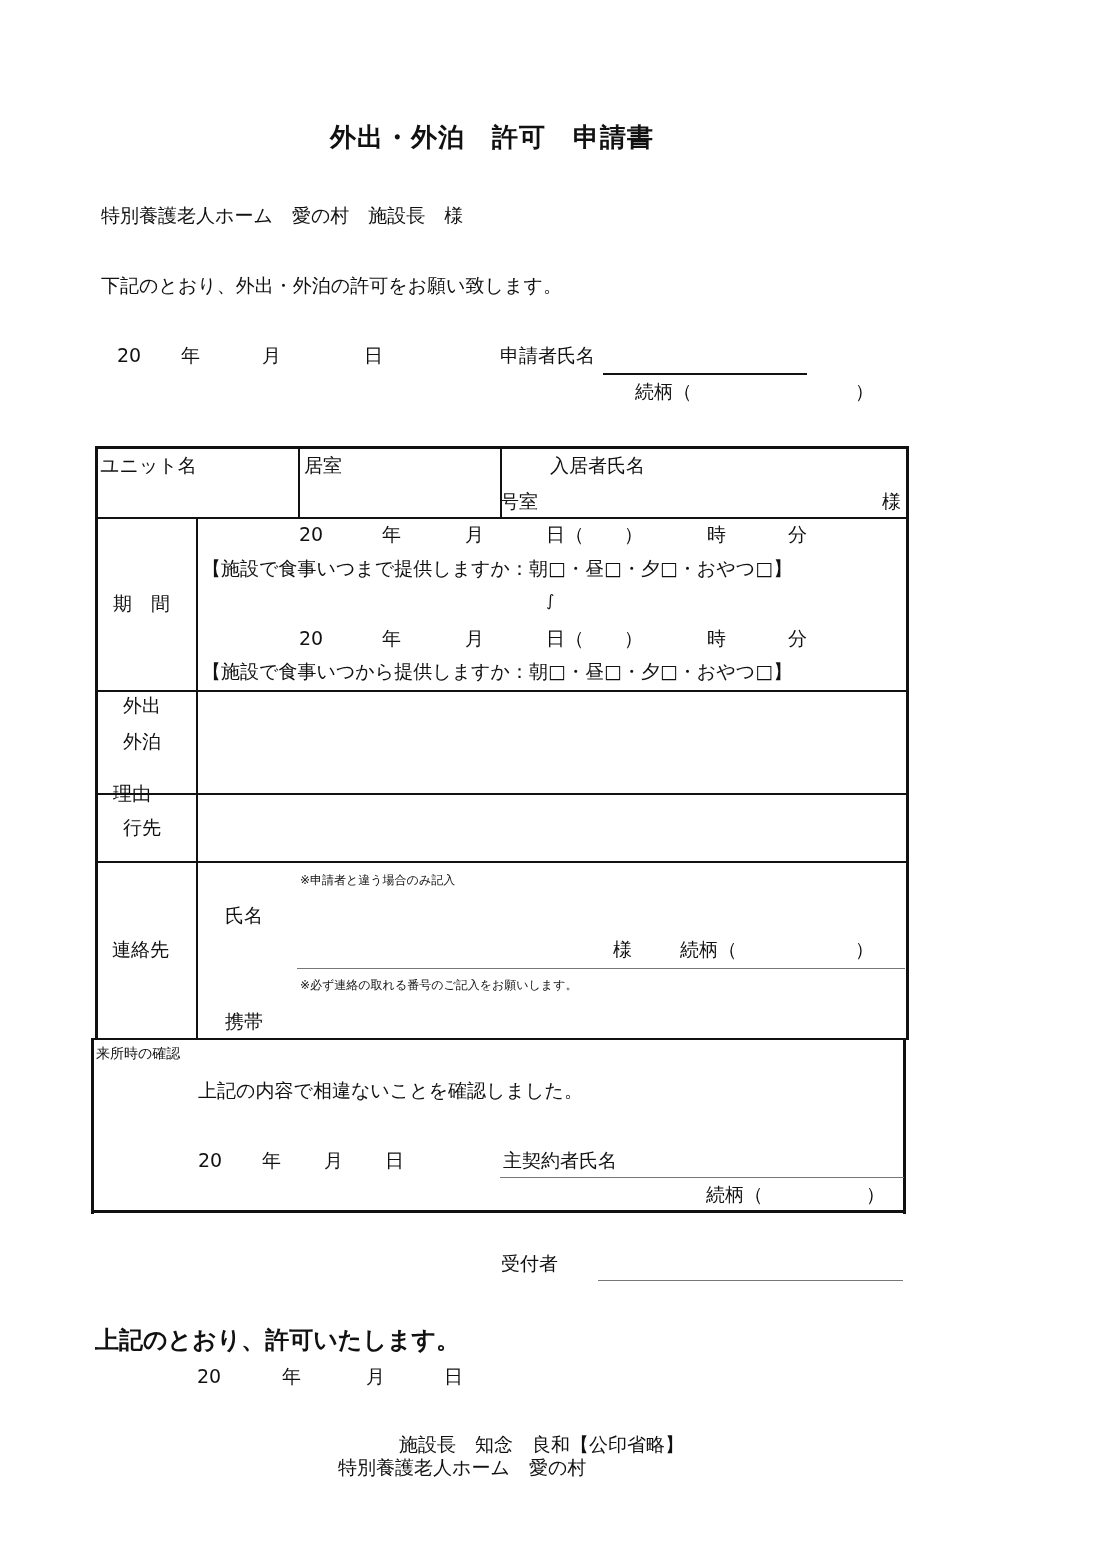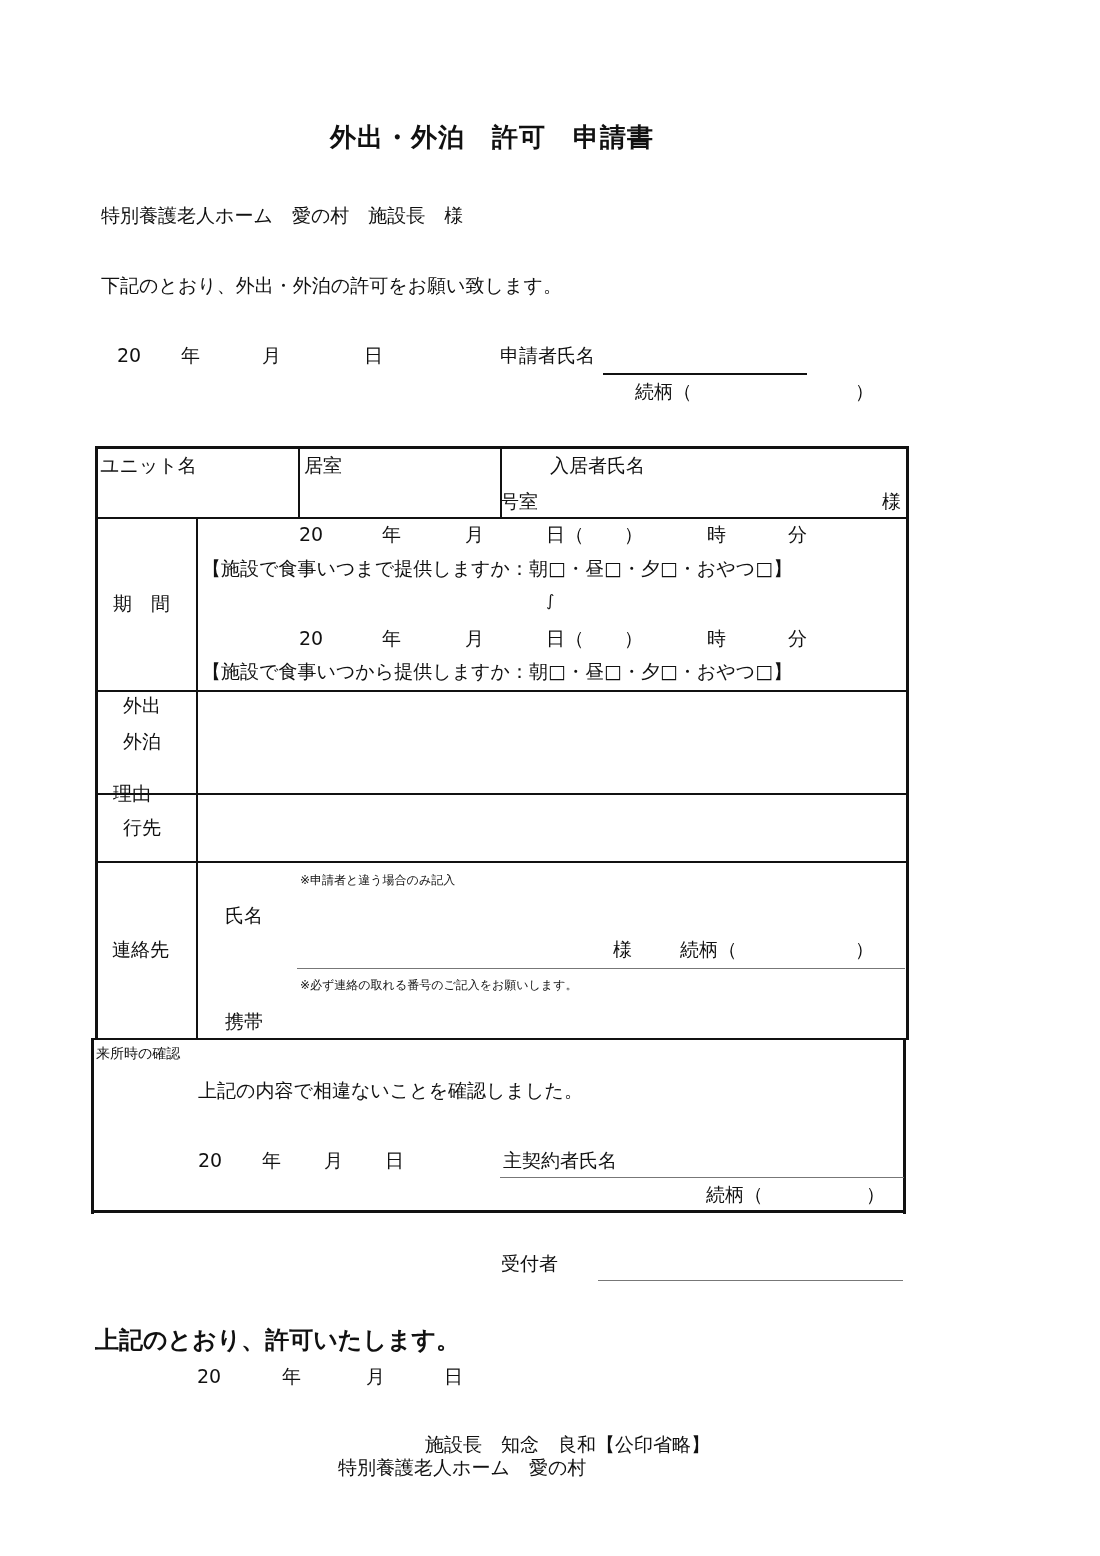--- a/index.html
+++ b/index.html
@@ -121,13 +121,13 @@
 <div class="hr" style="left:598px;top:1280px;width:305px;"></div>
 
 <span class="abs bold" style="left:95px;top:1324px;">上記のとおり、許可いたします。</span>
 <div>
   <span class="abs t" style="left:197px;top:1367px;">20</span>
   <span class="abs t" style="left:282px;top:1367px;">年</span>
   <span class="abs t" style="left:366px;top:1367px;">月</span>
   <span class="abs t" style="left:444px;top:1367px;">日</span>
 </div>
 <span class="abs t" style="left:298px;top:1458px;margin-left:40px;">特別養護老人ホーム　愛の村</span>
-<span class="abs t" style="left:399px;top:1435px;margin-left:26px;">施設長　知念　良和【公印省略】</span>
+<span class="abs t" style="left:399px;top:1435px;">施設長　知念　良和【公印省略】</span>
 
 </body></html>

